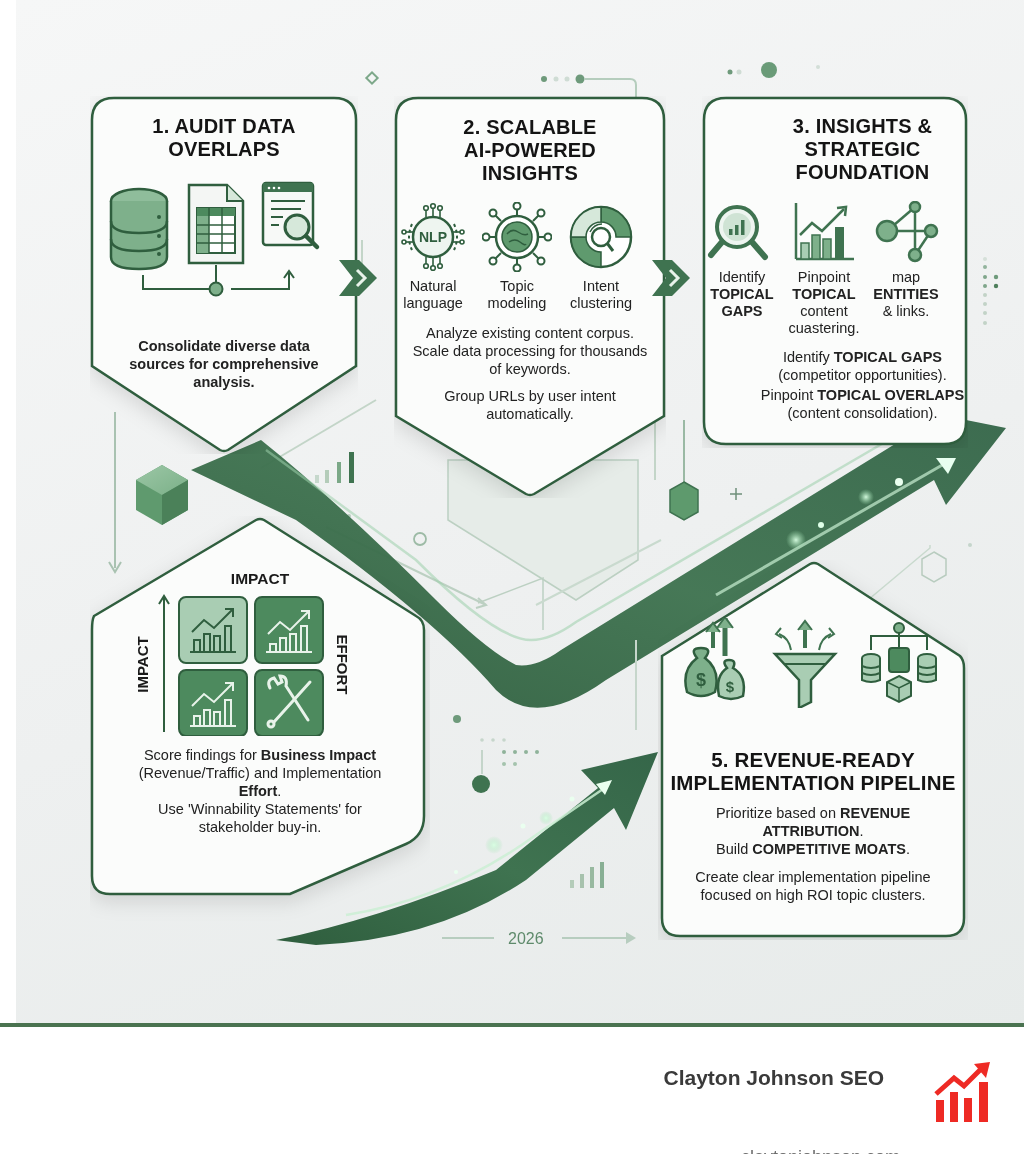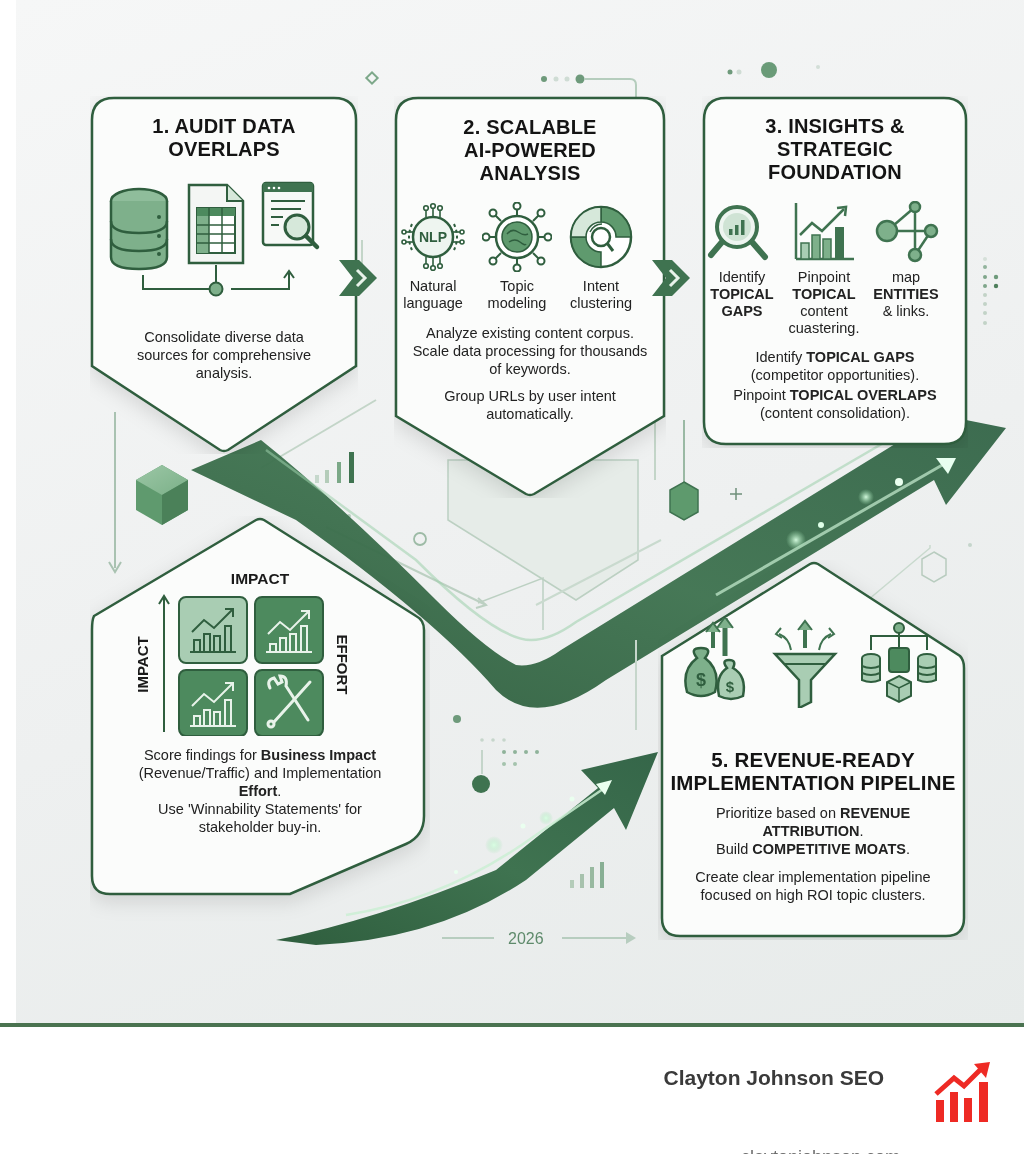--- a/index.html
+++ b/index.html
@@ -218,38 +218,38 @@
           <line x1="45" y1="55" x2="56" y2="66" stroke="#2f5e3e" stroke-width="4.5" stroke-linecap="round"></line>
         </g>
 
         <path d="M34 94 V108 H110" fill="none" stroke="#2f5e3e" stroke-width="2"></path>
         <path d="M104 103 L111 108 L104 113" fill="none" stroke="#2f5e3e" stroke-width="2"></path>
         <line x1="107" y1="84" x2="107" y2="101" stroke="#2f5e3e" stroke-width="2"></line>
         <circle cx="107" cy="108" r="6.5" fill="#7eb08b" stroke="#2f5e3e" stroke-width="2"></circle>
         <path d="M122 108 H 180 V 92" fill="none" stroke="#2f5e3e" stroke-width="2"></path>
         <path d="M175 97 L180 90 L185 97" fill="none" stroke="#2f5e3e" stroke-width="2"></path>
       </svg>
-      <p class="desc" style="margin:23px auto 0; width:210px;">Consolidate diverse data sources for comprehensive analysis.</p>
+      <p class="desc" style="margin:32px auto 0; width:210px;font-weight:bold;">Consolidate diverse data sources for comprehensive analysis.</p>
     </div>
   </div>
 
   <svg style="position:absolute; left:323px; top:258px;" width="40" height="40" viewBox="0 0 40 40">
     <path d="M0 2 H20 L38 20 L20 38 H0 L14 20 Z" fill="#3f7350"></path>
     <path d="M18 12 L26 20 L18 28" fill="none" stroke="#e8f3ea" stroke-width="3"></path>
   </svg>
 
   <div class="card" style="left:378px; top:96px; width:272px; height:402px;">
     <svg class="shape" width="272" height="402" viewBox="0 0 272 402">
       <path d="M24 2 H248 Q270 2 270 24 V320 L140 398 Q136 400 132 398 L2 320 V24 Q2 2 24 2 Z" fill="#fbfcfb" stroke="#2f5e3e" stroke-width="2.5" style="filter: drop-shadow(0 6px 10px rgba(0,0,0,0.12));"></path>
     </svg>
     <div class="content">
       <h2 style="margin-top:20px;">
         <div>2. SCALABLE</div>
         <div>AI-POWERED</div>
-        <div>ANALYSIS</div>
+        <div>INSIGHTS</div>
       </h2>
       <div class="icons" style="margin-top:17px; gap:6px;">
         <div class="icon-col" style="width:78px;">
           <svg width="70" height="70" viewBox="0 0 70 70">
             <circle cx="35" cy="35" r="20" fill="#eef5f0" stroke="#2f5e3e" stroke-width="2.5"></circle>
             <path d="M14 22 Q8 35 14 48" fill="none" stroke="#2f5e3e" stroke-width="2" stroke-dasharray="3 3"></path>
             <path d="M56 22 Q62 35 56 48" fill="none" stroke="#2f5e3e" stroke-width="2" stroke-dasharray="3 3"></path>
             <g stroke="#2f5e3e" stroke-width="1.6" fill="#fff">
               <line x1="28" y1="15" x2="28" y2="8"></line>
                 <circle cx="28" cy="6" r="2.3"></circle>
@@ -321,21 +321,21 @@
       <p class="desc" style="margin:12px auto 0; width:245px;">Analyze existing content corpus. Scale data processing for thousands of keywords.</p>
       <p class="desc" style="margin:9px auto 0; width:200px;">Group URLs by user intent automatically.</p>
     </div>
   </div>
 
   <svg style="position:absolute; left:636px; top:258px;" width="40" height="40" viewBox="0 0 40 40">
     <path d="M0 2 H20 L38 20 L20 38 H0 L14 20 Z" fill="#3f7350"></path>
     <path d="M18 12 L26 20 L18 28" fill="none" stroke="#e8f3ea" stroke-width="3"></path>
   </svg>
 
-  <div class="card" style="left:686px; top:96px; width:266px; height:352px;">
+  <div class="card" style="left:686px; top:96px; width:321px; height:352px;">
     <svg class="shape" width="266" height="352" viewBox="0 0 266 352">
       <path d="M24 2 H242 Q264 2 264 24 V326 Q264 348 242 348 H24 Q2 348 2 326 V24 Q2 2 24 2 Z" fill="#fbfcfb" stroke="#2f5e3e" stroke-width="2.5" style="filter: drop-shadow(0 6px 10px rgba(0,0,0,0.12));"></path>
     </svg>
     <div class="content">
       <h2 style="margin-top:19px;">
         <div>3. INSIGHTS &amp;</div>
         <div>STRATEGIC</div>
         <div>FOUNDATION</div>
       </h2>
       <div class="icons" style="margin-top:17px; gap:2px;">

